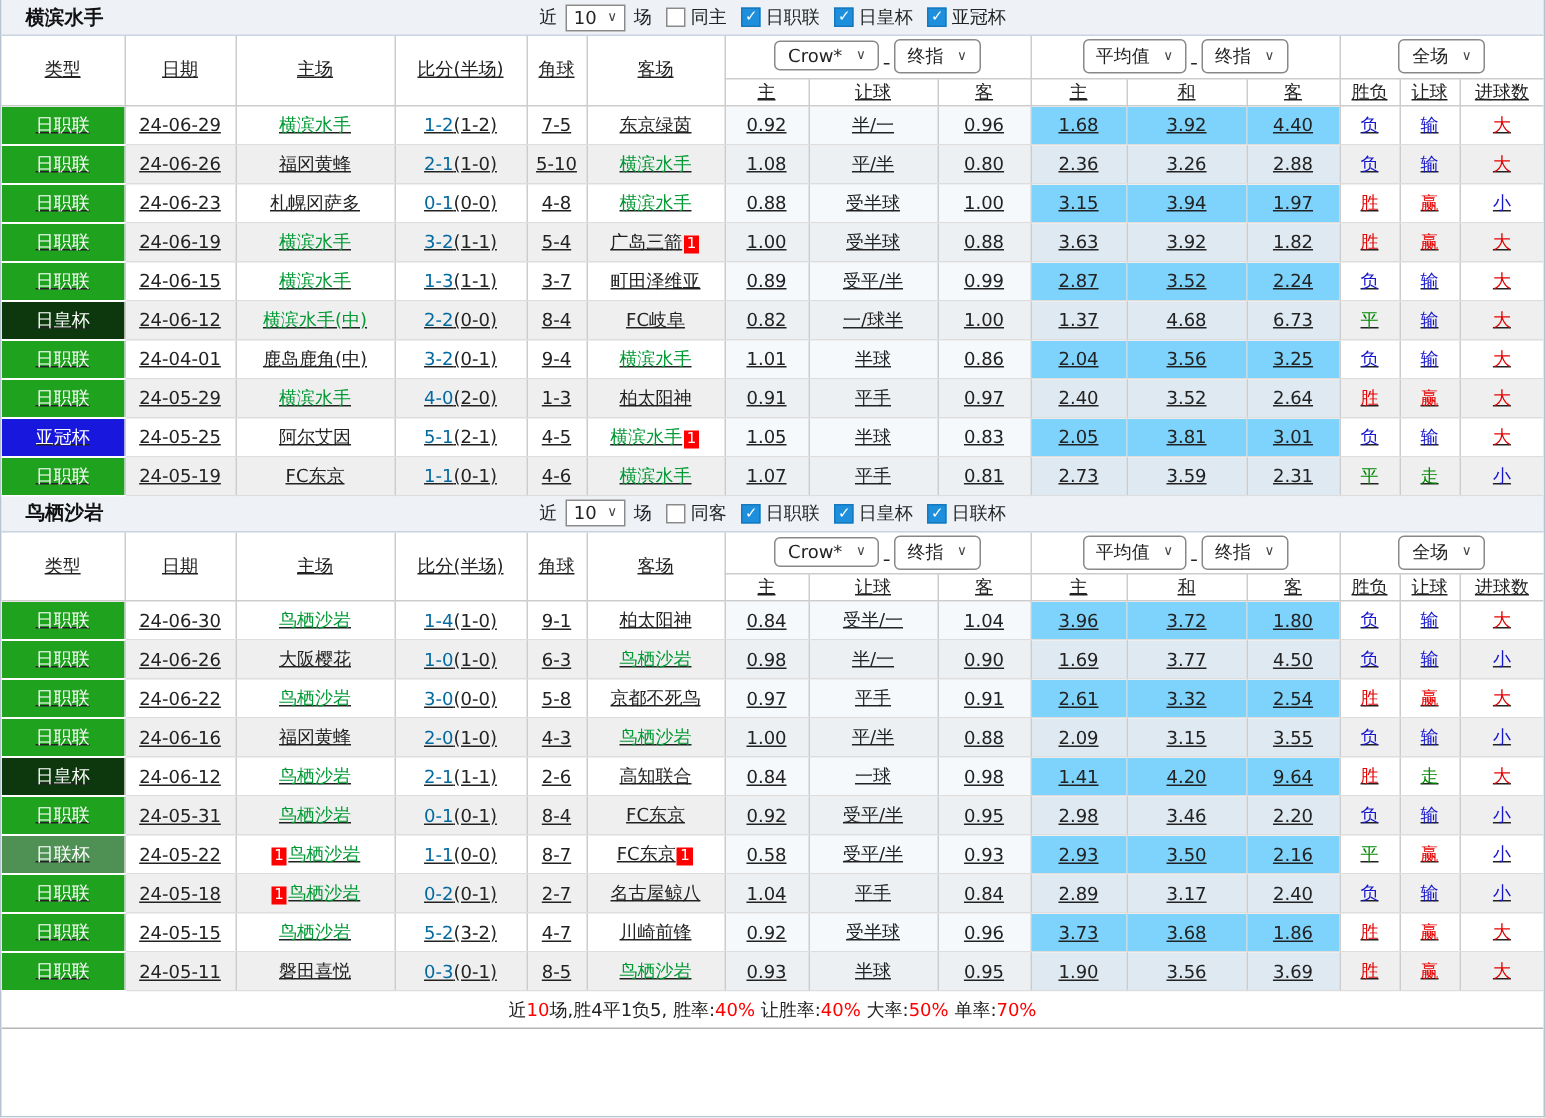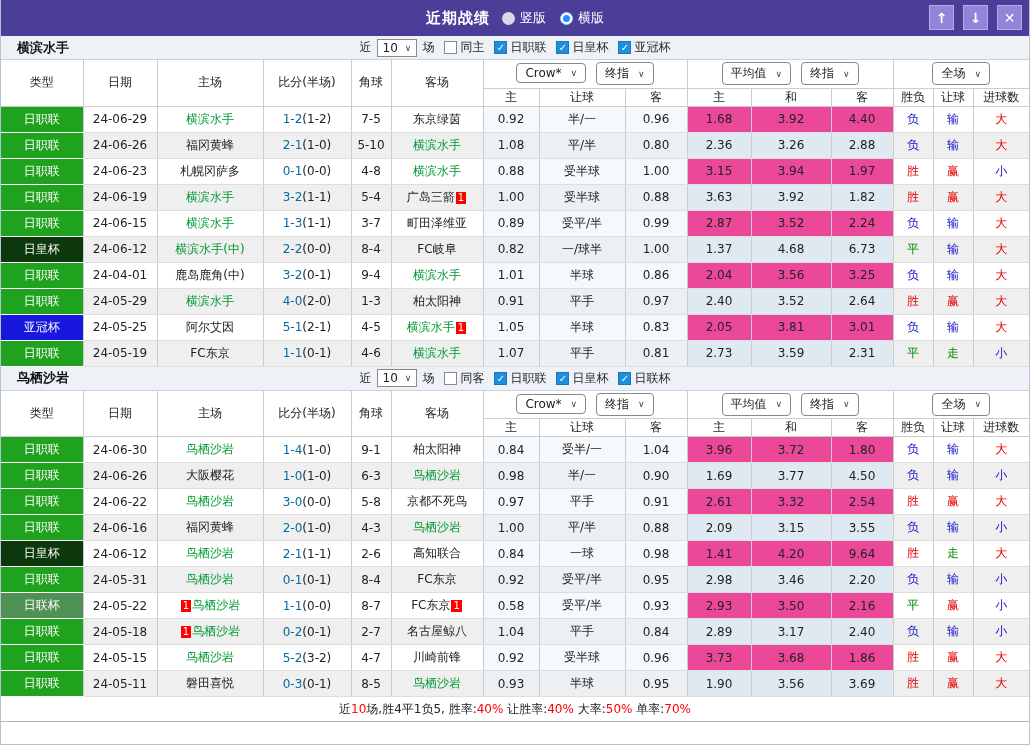--- a/index.html
+++ b/index.html
@@ -21,70 +21,44 @@
   
   .section-header { height:24px; background:#eef2f7; border-bottom:1px solid #c9d4de; position:relative; display:flex; align-items:center; }
   .team-name { margin-left:16px; font-weight:bold; font-size:13px; color:#111; z-index:1; }
   .filter { position:absolute; left:0; right:0; display:flex; justify-content:center; align-items:center; font-size:12px; color:#222; }
   .mini-select { display:inline-flex; align-items:center; gap:7px; border:1px solid #8a8a8a; background:#fff; padding:1px 5px; font-size:12px; margin:0 5px; cursor:pointer; }
   .chev { font-size:9px; color:#444; }
   .cb { width:13px; height:13px; display:inline-block; border:1px solid #8a8a8a; background:#fff; margin:0 3px 0 10px; vertical-align:-2px; cursor:pointer; }
   .cb.checked { background:#1e8fdd; border-color:#1679bd; color:#fff; font-size:10px; line-height:12px; text-align:center; }
 
   
-  table.rt { border-collapse:collapse; table-layout:fixed; width:1028px; font-size:12px; color:#222; background:#fff; }
+  table.rt { border-collapse:collapse; table-layout:fixed; width:1028px; font-size:12px; color:#222; background:#fff;text-decoration:underline; }
   .rt th, .rt td { border-right:1px solid #ccc; text-align:center; overflow:hidden; white-space:nowrap; }
   .rt th:last-child, .rt td:last-child { border-right:none;margin-left:37px; }
   .rt thead th { font-weight:normal; border-bottom:1px solid #ccc; background:#fff; }
   .hdr1 th { height:28px; }
   .hdr2 th { height:17px; }
   .rt td { height:26px; border-bottom:1px solid #ddd; }
   .dd { display:inline-flex; align-items:center; gap:9px; border:1px solid #888; border-radius:4px; background:#fff; padding:2px 8px; font-size:12px; margin:0 3px; cursor:pointer; }
   td.type { color:#fff; border-bottom:1px solid #fff; }
   tr.alt td { background:#efefef; }
   td.crow { background:#f6f9fc; } tr.alt td.crow { background:#edf0f3; }
-  td.avg { background:#ec4899; } tr.alt td.avg { background:#dfe9f2; }
+  td.avg { background:#7dd3fc; } tr.alt td.avg { background:#dfe9f2; }
   .team-green { color:#009933; }
   .score-main { color:#0369a1; }
   .badge { background:#f00; color:#fff; font-size:10px; padding:0 2px; margin:0 1px; display:inline-block; line-height:12px; }
   .c-red { color:#e60000; } .c-blue { color:#1414cc; } .c-green { color:#008800; }
   .summary { height:25px; line-height:24px; text-align:center; font-size:12px; border-bottom:1px solid #b5b5b5; background:#fff; color:#222; }
   .sum-red { color:#f00; }
 </style>
 </head>
 <body>
 
 <div class="app">
 
-  <div class="titlebar">
-    <div class="titlebar-center">
-      <span class="panel-title">近期战绩</span>
-      <span class="radio-group">
-        <span class="radio-opt">
-          <span class="radio"></span>
-          <span>竖版</span>
-        </span>
-        <span class="radio-opt">
-          <span class="radio sel"></span>
-          <span>横版</span>
-        </span>
-      </span>
-    </div>
-    <div class="tb-buttons">
-      <div class="tb-btn">
-          <span>↑</span>
-        </div>
-      <div class="tb-btn">
-          <span>↓</span>
-        </div>
-      <div class="tb-btn">
-          <span>✕</span>
-        </div>
-    </div>
-  </div>
 
   <div class="section-header">
     <span class="team-name">横滨水手</span>
     <div class="filter">
       <span>近</span>
       <span class="mini-select">
           <span>10</span>
           <span class="chev">∨</span>
         </span>
       <span>场</span>

